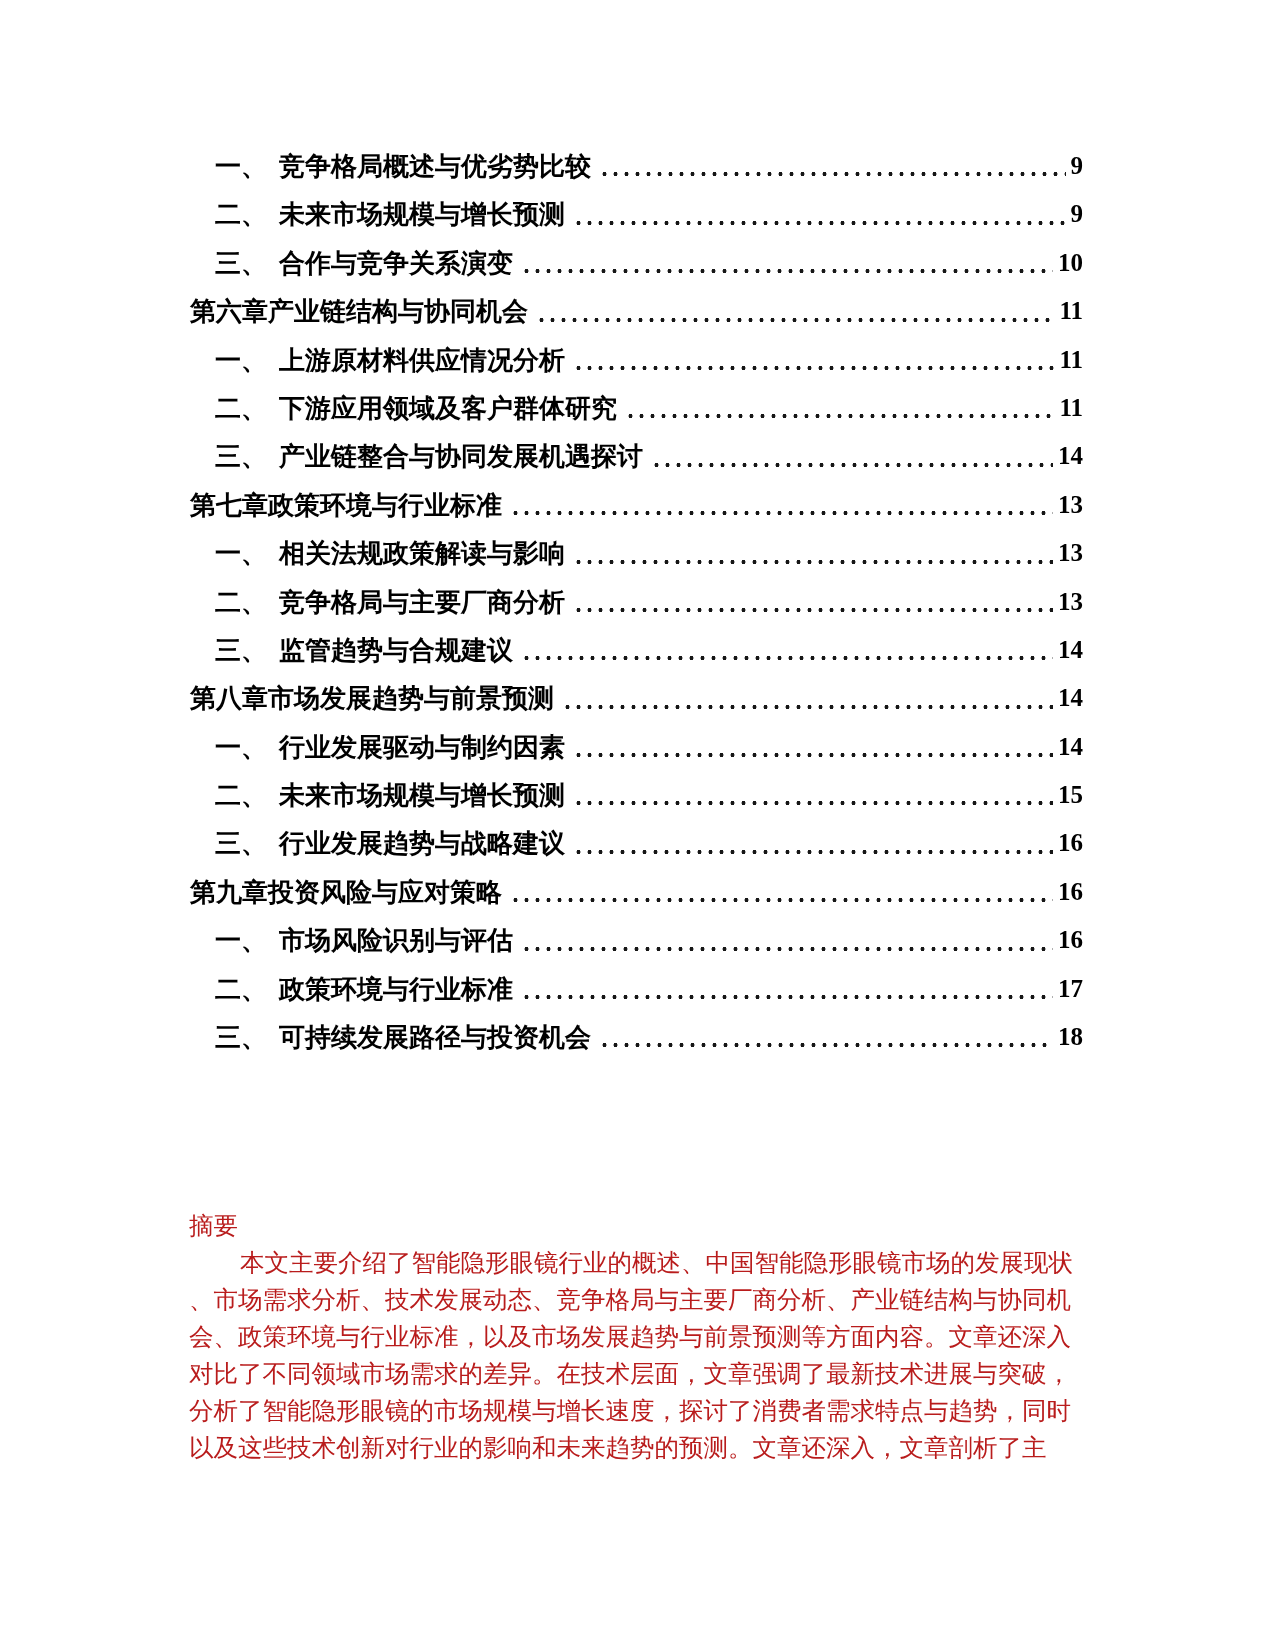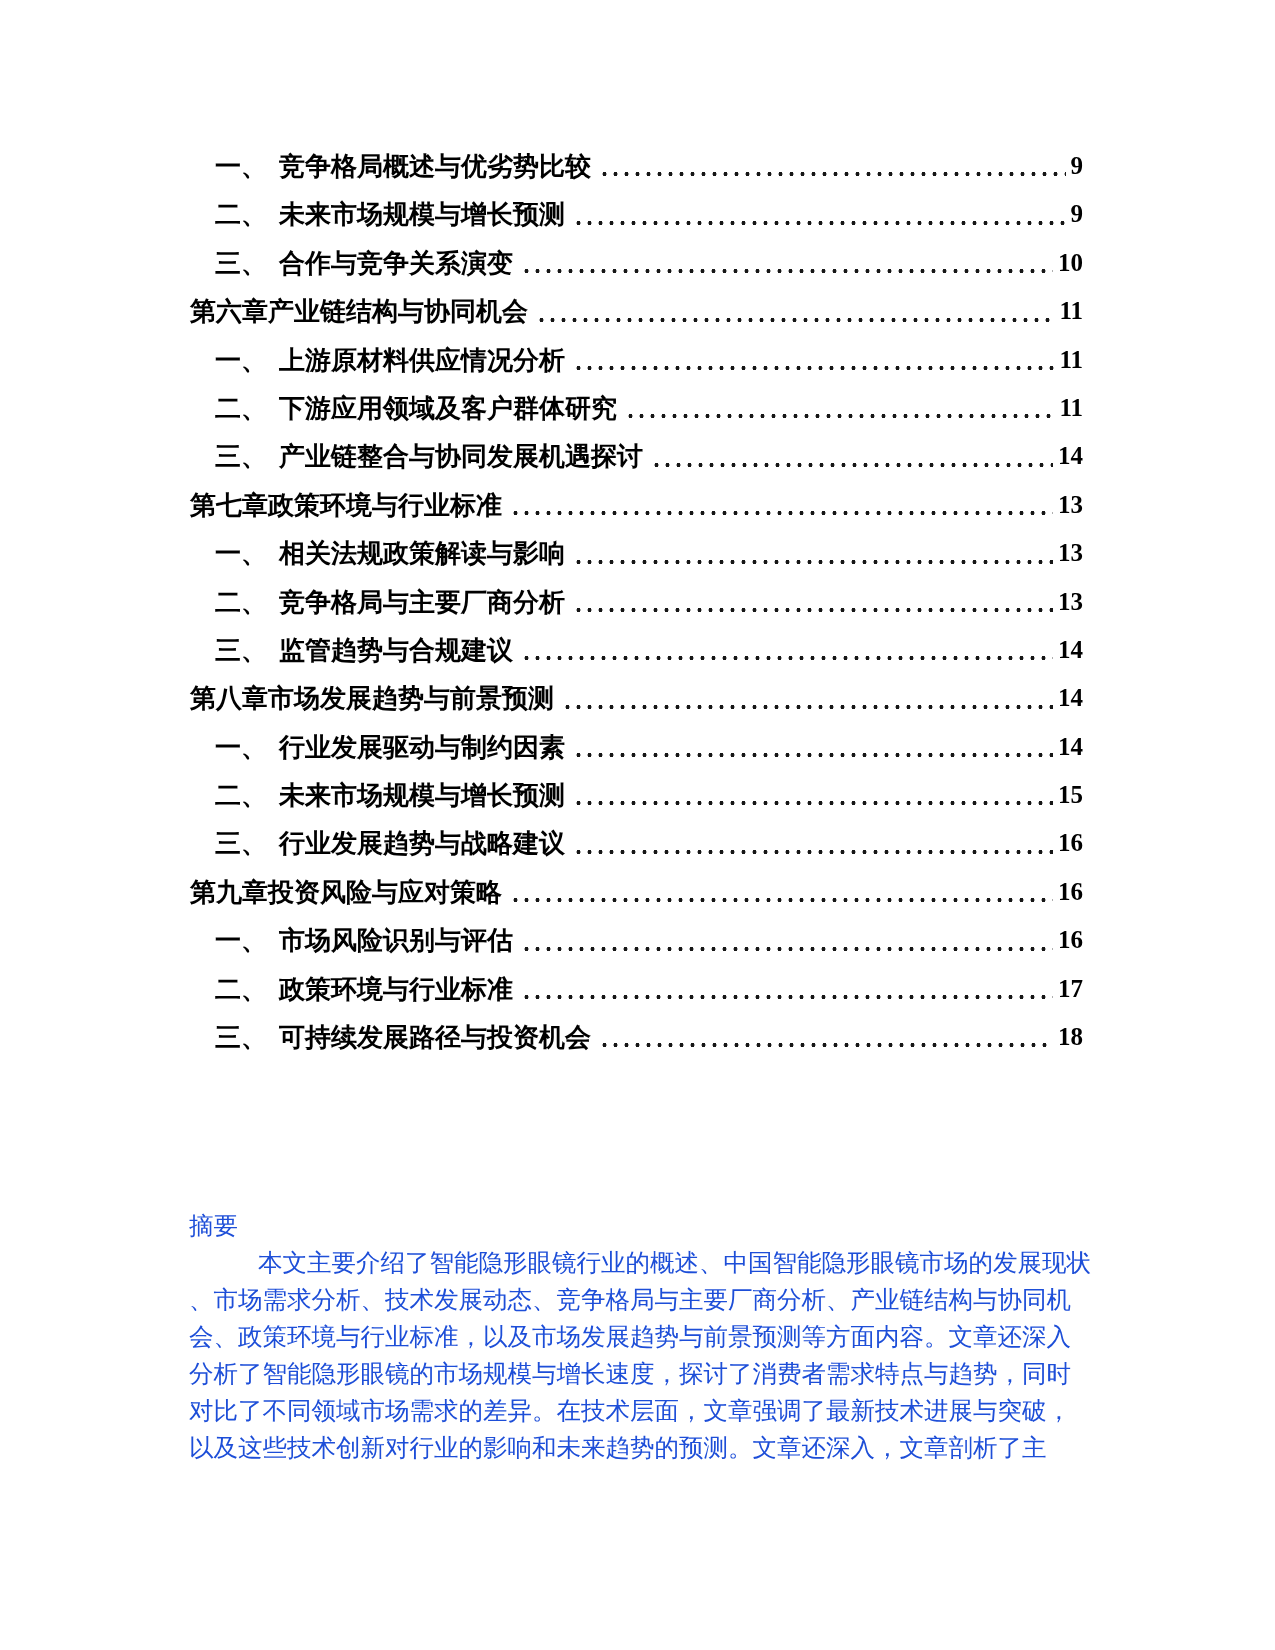--- a/index.html
+++ b/index.html
@@ -57,33 +57,32 @@
   
   .abstract {
     position: absolute;
     left: 189px;
     top: 1207px;
     width: 902px;
     font-family: "Liberation Serif", serif;
     font-size: 24.5px;
     line-height: 37px;
     font-weight: 400;
-    color: #1d4ed8;
+    color: #b91c1c;
   }
   .abstract-heading {
     font-size: 24.5px;
     font-weight: 400;
     line-height: 37px;
   }
   .abs-line {
     white-space: nowrap;
   }
   .abs-line.first {
     text-indent: 51px;
-    text-align: right;
   }
 </style>
 </head>
 <body>
 
 <div class="page">
 
   <section class="toc" id="toc">
       <div class="toc-row sub">
         <span class="toc-label">一、</span>
@@ -200,19 +199,19 @@
         <span class="toc-page">18</span>
       </div>
     </section>
 
   <section class="abstract">
     <div class="abstract-heading">摘要</div>
     <div class="abstract-body" id="abstract-body">
         <div class="abs-line first">本文主要介绍了智能隐形眼镜行业的概述、中国智能隐形眼镜市场的发展现状</div>
         <div class="abs-line">、市场需求分析、技术发展动态、竞争格局与主要厂商分析、产业链结构与协同机</div>
         <div class="abs-line">会、政策环境与行业标准，以及市场发展趋势与前景预测等方面内容。文章还深入</div>
+        <div class="abs-line">对比了不同领域市场需求的差异。在技术层面，文章强调了最新技术进展与突破，</div>
         <div class="abs-line">分析了智能隐形眼镜的市场规模与增长速度，探讨了消费者需求特点与趋势，同时</div>
-        <div class="abs-line">对比了不同领域市场需求的差异。在技术层面，文章强调了最新技术进展与突破，</div>
         <div class="abs-line">以及这些技术创新对行业的影响和未来趋势的预测。文章还深入，文章剖析了主</div>
       </div>
   </section>
 
 </div>
 
 </body></html>

